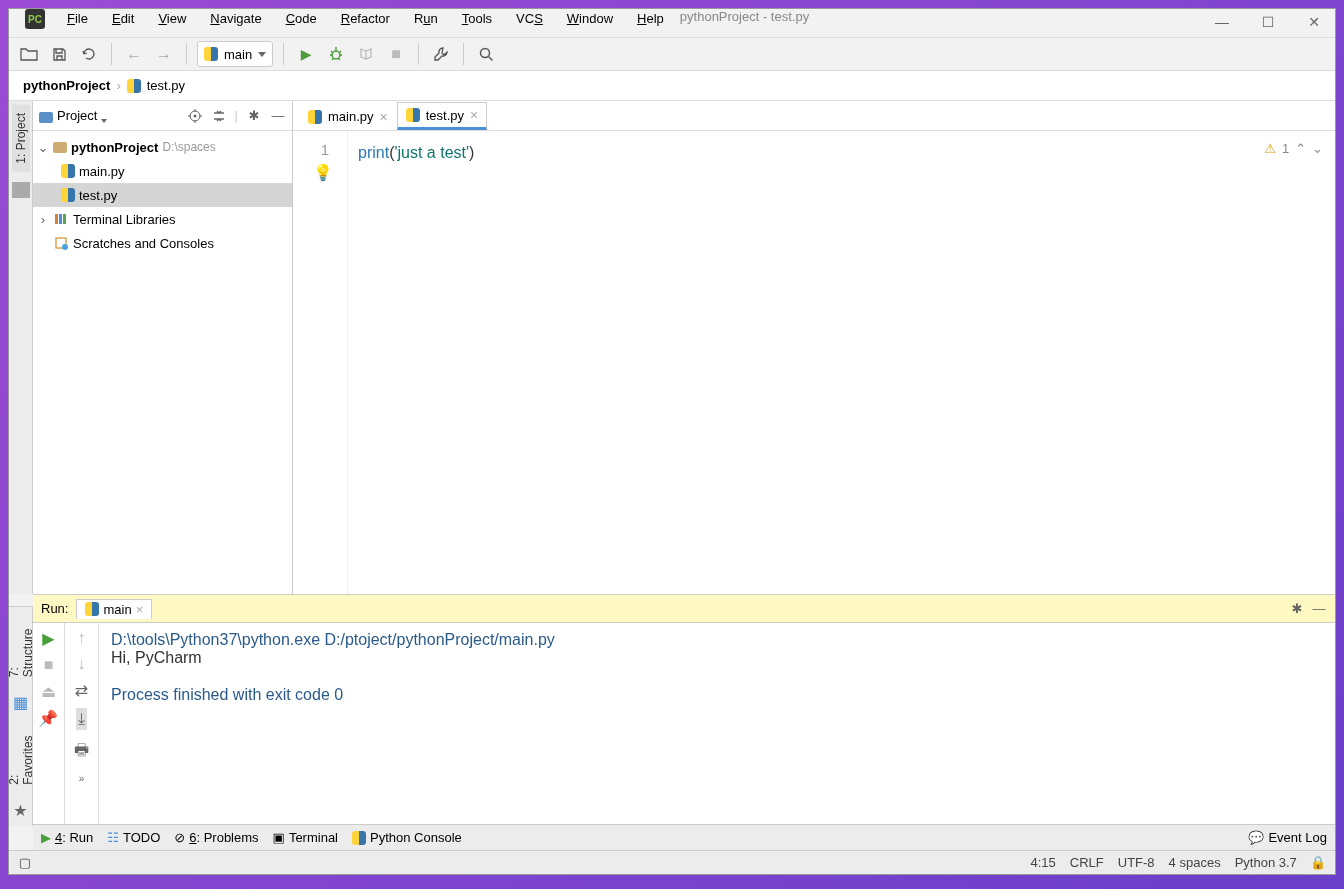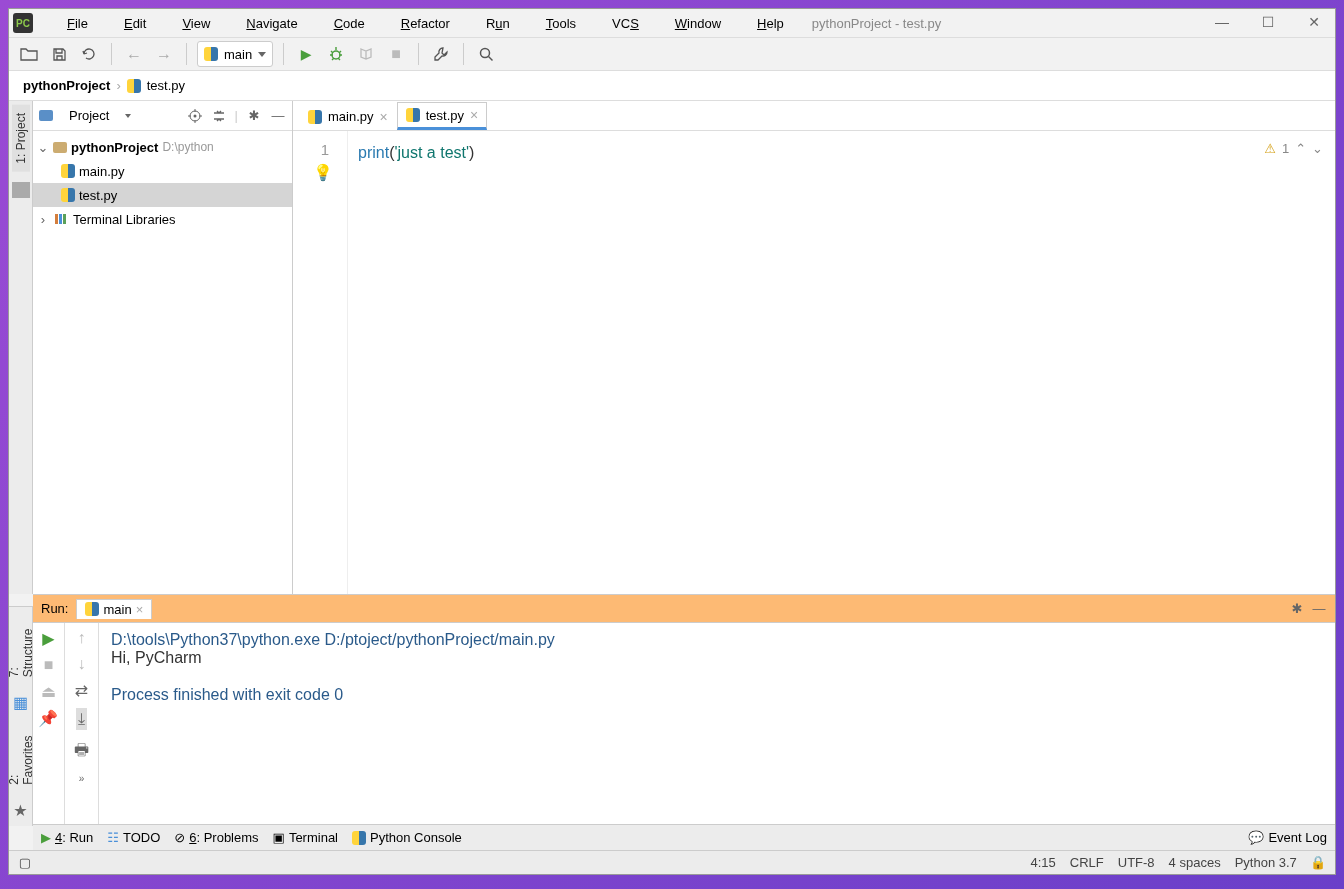--- a/index.html
+++ b/index.html
@@ -1,18 +1,18 @@
 <!DOCTYPE html>
 <html><head>
 <meta charset="utf-8">
 <style>
 * { margin:0; padding:0; box-sizing:border-box; font-family:"Segoe UI",Arial,sans-serif; }
 body { width:1344px; height:889px; background:linear-gradient(135deg,#9b4bd4,#6a3fc9); overflow:hidden; }
 .window { position:absolute; top:8px; left:8px; right:8px; bottom:14px; background:#f2f2f2; border:1px solid #999; display:flex; flex-direction:column; }
-.menubar { height:28px; background:#f2f2f2; display:flex; align-items:center; padding:0 4px; gap:20px; font-size:13px; }
+.menubar { height:28px; background:#f2f2f2; display:flex; align-items:flex-start; padding:0 16px; gap:8px; font-size:13px; }
 .app-icon { width:20px; height:20px; background:#333; border-radius:3px; display:flex; align-items:center; justify-content:center; color:#8cc84b; font-size:10px; font-weight:bold; margin-right:6px; position:relative; }
 .app-icon::before { content:"PC"; }
 .menu-item { padding:2px 8px; cursor:default; }
 .menu-item u { text-decoration:underline; }
 .title-text { color:#888; font-size:13px; }
 .win-controls { position:absolute; right:8px; top:2px; display:flex; gap:20px; color:#666; font-size:14px; }
 .wc { width:26px; height:22px; text-align:center; line-height:22px; }
 .toolbar { height:34px; border-top:1px solid #ddd; border-bottom:1px solid #ddd; display:flex; align-items:center; padding:0 8px; gap:6px; }
 .tb-btn { width:24px; height:24px; display:flex; align-items:center; justify-content:center; color:#666; }
 .tb-sep { width:1px; height:22px; background:#ccc; margin:0 4px; }
@@ -22,21 +22,21 @@
 .run-btn { color:#4a9e3c; font-size:14px; }
 .bug-btn { color:#4a9e3c; font-size:14px; }
 .nav-row { height:30px; background:#fff; border-bottom:1px solid #ddd; display:flex; align-items:center; padding:0 14px; font-size:13px; gap:6px; }
 .crumb-sep { color:#aaa; }
 .crumb.bold { font-weight:bold; }
 .body-row { flex:1; display:flex; min-height:0; }
 .left-rail { width:24px; background:#ececec; border-right:1px solid #ccc; display:flex; flex-direction:column; align-items:center; padding-top:4px; gap:4px; }
 .rail-tab { writing-mode:vertical-rl; transform:rotate(180deg); font-size:12px; padding:8px 2px; background:#e0e0e0; color:#333; }
 .sidebar { width:260px; background:#fff; border-right:1px solid #ccc; display:flex; flex-direction:column; }
 .side-hdr { height:30px; border-bottom:1px solid #ddd; display:flex; align-items:center; padding:0 6px; gap:8px; font-size:13px; }
-.side-hdr .title { display:flex; align-items:center; gap:16px; }
+.side-hdr .title { display:flex; align-items:flex-end; gap:4px; }
 .side-hdr-btns { margin-left:auto; display:flex; gap:8px; color:#666; }
 .folder-ic { width:14px; height:11px; background:#6ba4d8; border-radius:2px; display:inline-block; }
 .mini-chev { border-left:3px solid transparent; border-right:3px solid transparent; border-top:4px solid #666; display:inline-block; }
 .tree { padding:4px 0; font-size:13px; }
 .tree-row { display:flex; align-items:center; height:24px; padding:0 4px; gap:4px; }
 .tree-row .arr { width:12px; text-align:center; color:#666; }
 .tree-row.sel { background:#d5d5d5; }
 .indent1 { padding-left:28px; }
 .proj-name { font-weight:bold; }
 .proj-path { color:#999; font-size:12px; }
@@ -48,21 +48,21 @@
 .ed-body { flex:1; display:flex; font-family:'Consolas','Monaco',monospace; font-size:16px; position:relative; }
 .gutter { width:55px; border-right:1px solid #eee; text-align:right; padding:10px 18px 0 0; color:#999; font-size:15px; }
 .code { padding:10px 0 0 10px; line-height:1.5; }
 .kw { color:#2a7ab0; }
 .str { color:#0f766e; }
 .paren { color:#333; }
 .bulb { position:absolute; left:20px; top:32px; color:#f0a020; }
 .insp { position:absolute; right:12px; top:10px; display:flex; align-items:center; gap:6px; font-size:13px; color:#888; }
 .warn-tri { color:#d4a017; }
 .run-panel { height:230px; border-top:1px solid #ccc; background:#fff; display:flex; flex-direction:column; }
-.run-hdr { height:28px; background:#fdba74; border-bottom:1px solid #ccc; display:flex; align-items:center; padding:0 8px; font-size:13px; gap:8px; }
+.run-hdr { height:28px; background:#fef9c3; border-bottom:1px solid #ccc; display:flex; align-items:center; padding:0 8px; font-size:13px; gap:8px; }
 .run-tab { background:#fff; border:1px solid #ccc; border-bottom:none; padding:2px 8px; display:flex; align-items:center; gap:4px; }
 .run-hdr-btns { margin-left:auto; display:flex; gap:6px; color:#666; }
 .run-body { flex:1; display:flex; }
 .run-tb { width:32px; border-right:1px solid #ddd; display:flex; flex-direction:column; align-items:center; padding-top:6px; gap:8px; color:#666; }
 .run-tb2 { width:34px; border-right:1px solid #ddd; display:flex; flex-direction:column; align-items:center; padding-top:6px; gap:8px; color:#666; }
 .run-out { flex:1; padding:8px 12px; font-family:'Consolas',monospace; font-size:16px; color:#333; }
 .run-out .cmd { color:#2a5a8a; }
 .run-out .proc { color:#2a5a8a; }
 .tool-row { height:26px; background:#ececec; border-top:1px solid #ccc; display:flex; align-items:center; padding:0 8px; gap:14px; font-size:13px; }
 .tool-item { display:flex; align-items:center; gap:4px; }
@@ -187,41 +187,50 @@
           <span style="color:#ccc">|</span>
           <span class="ic">✱</span>
           <span class="ic">—</span>
         </div>
       </div>
       <div class="tree">
         <div class="tree-row">
           <span class="arr">⌄</span>
           <span class="folder-ic" style="background:#ccac71"></span>
           <span class="proj-name">pythonProject</span>
-          <span class="proj-path">D:\python</span>
+          <span class="proj-path">D:\spaces</span>
         </div>
         <div class="tree-row indent1">
           <span class="py-icon"></span>
           <span>main.py</span>
         </div>
         <div class="tree-row indent1 sel">
           <span class="py-icon"></span>
           <span>test.py</span>
         </div>
         <div class="tree-row">
           <span class="arr">›</span>
           <span class="ic">
               <svg width="14" height="14">
                 <rect x="1" y="2" width="3" height="10" fill="#d47e3c"></rect>
                 <rect x="5" y="2" width="3" height="10" fill="#4a90d9"></rect>
                 <rect x="9" y="2" width="3" height="10" fill="#5aa15a"></rect>
               </svg>
             </span>
           <span>Terminal Libraries</span>
         </div>
+        <div class="tree-row" style="padding-left:20px">
+          <span class="ic">
+              <svg width="14" height="14">
+                <rect x="2" y="2" width="10" height="10" fill="none" stroke="#d49a3c" stroke-width="1.3"></rect>
+                <circle cx="11" cy="11" r="3" fill="#4aa0e0"></circle>
+              </svg>
+            </span>
+          <span>Scratches and Consoles</span>
+        </div>
       </div>
     </div>
 
     <div class="editor">
       <div class="ed-tabs">
         <div class="ed-tab">
           <span class="py-icon"></span>
           <span>main.py</span>
           <span class="x">×</span>
         </div>

